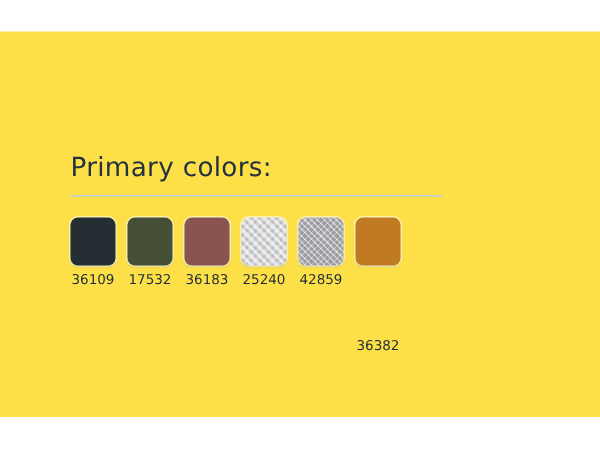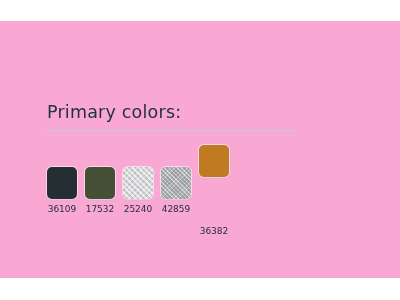--- a/index.html
+++ b/index.html
@@ -52,21 +52,20 @@
     width: 248px;
     height: 1px;
     background: #b9cfe2;
     margin-top: 7px;
   }
 
   #swatch-row {
     display: flex;
     flex-direction: row;
     margin-top: 14px;
-    align-items: center;
   }
 
   .swatch-cell {
     display: flex;
     flex-direction: column;
     align-items: center;
     margin-right: 8px;
   }
   .swatch-cell:last-child { margin-right: 0; gap: 44px; }
 
@@ -105,40 +104,44 @@
     line-height: 11px;
     color: #1e2b38;
     white-space: nowrap;
   }
 </style>
 </head>
 <body>
 
 <div id="screen" style="background: rgb(255, 255, 255);">
 
-  <div id="panel" style="background: #f9a8d4;">
+  <div id="panel" style="background: #fde047;">
 
     <div id="panel-inner">
 
       <div id="section-title" style="color: rgb(36, 50, 63);">Primary colors:</div>
 
       <div id="title-rule" style="background: rgb(185, 207, 226);"></div>
 
       <div id="swatch-row">
 
         <div class="swatch-cell">
           <div class="swatch-chip" style="background-color: rgb(37, 47, 51);"></div>
           <div class="swatch-label">36109</div>
         </div>
 
         <div class="swatch-cell">
           <div class="swatch-chip" style="background-color: rgb(69, 79, 53);"></div>
           <div class="swatch-label">17532</div>
         </div>
 
+        <div class="swatch-cell">
+          <div class="swatch-chip" style="background-color: rgb(137, 84, 79);"></div>
+          <div class="swatch-label">36183</div>
+        </div>
 
         <div class="swatch-cell">
           <div class="swatch-chip textured" style="background-color: rgb(207, 208, 210);"></div>
           <div class="swatch-label">25240</div>
         </div>
 
         <div class="swatch-cell">
           <div class="swatch-chip textured coarse" style="background-color: rgb(185, 187, 190);"></div>
           <div class="swatch-label">42859</div>
         </div>

